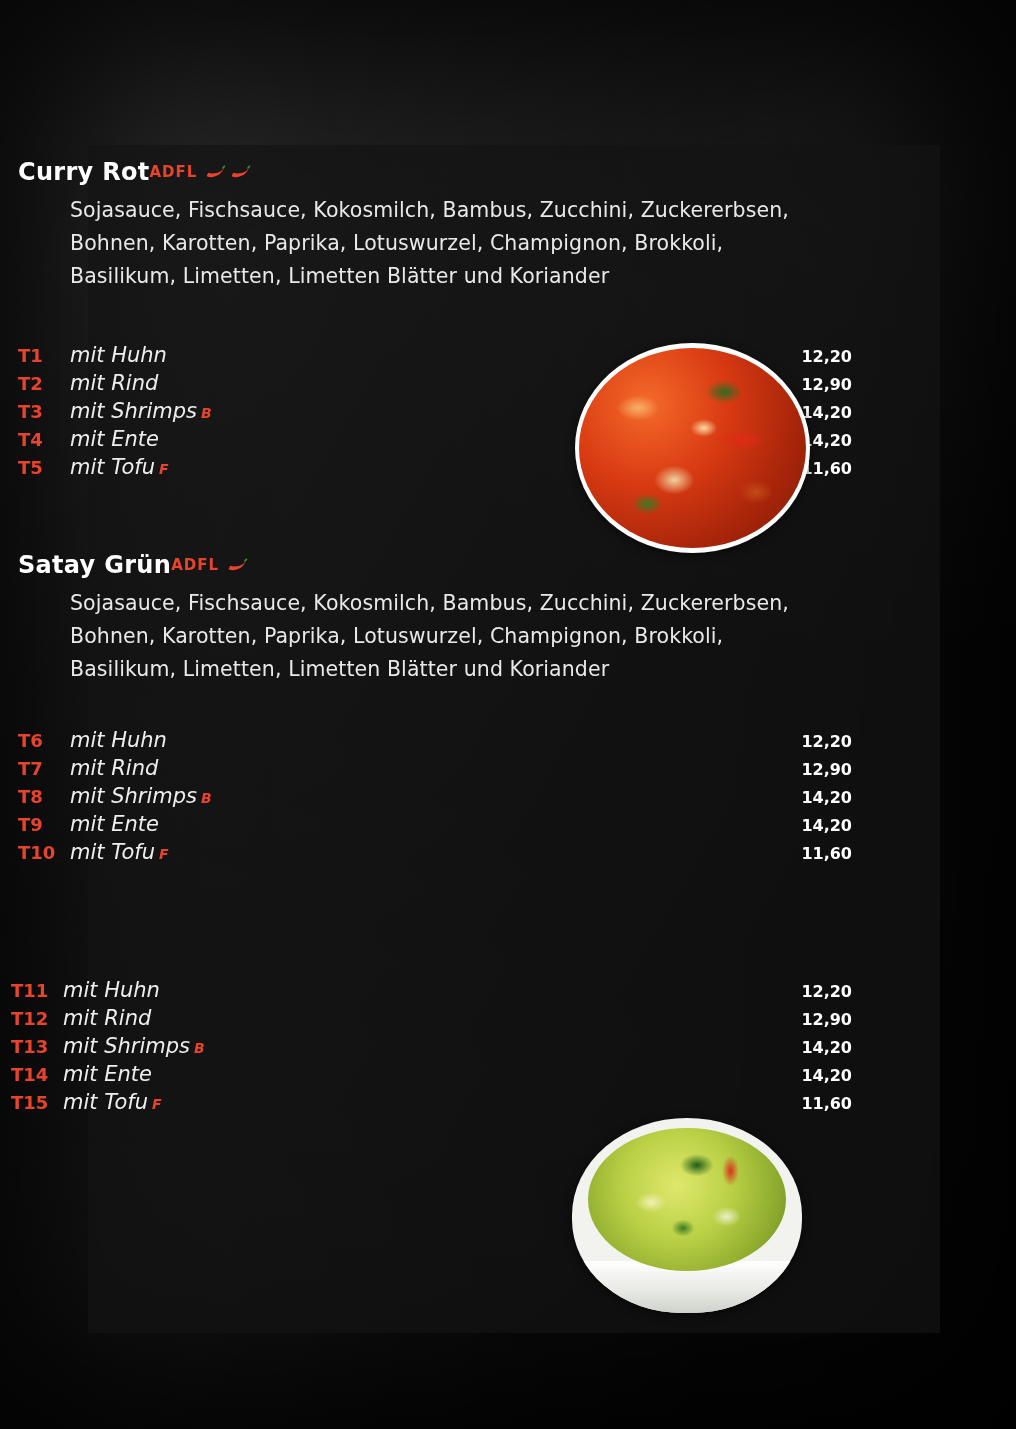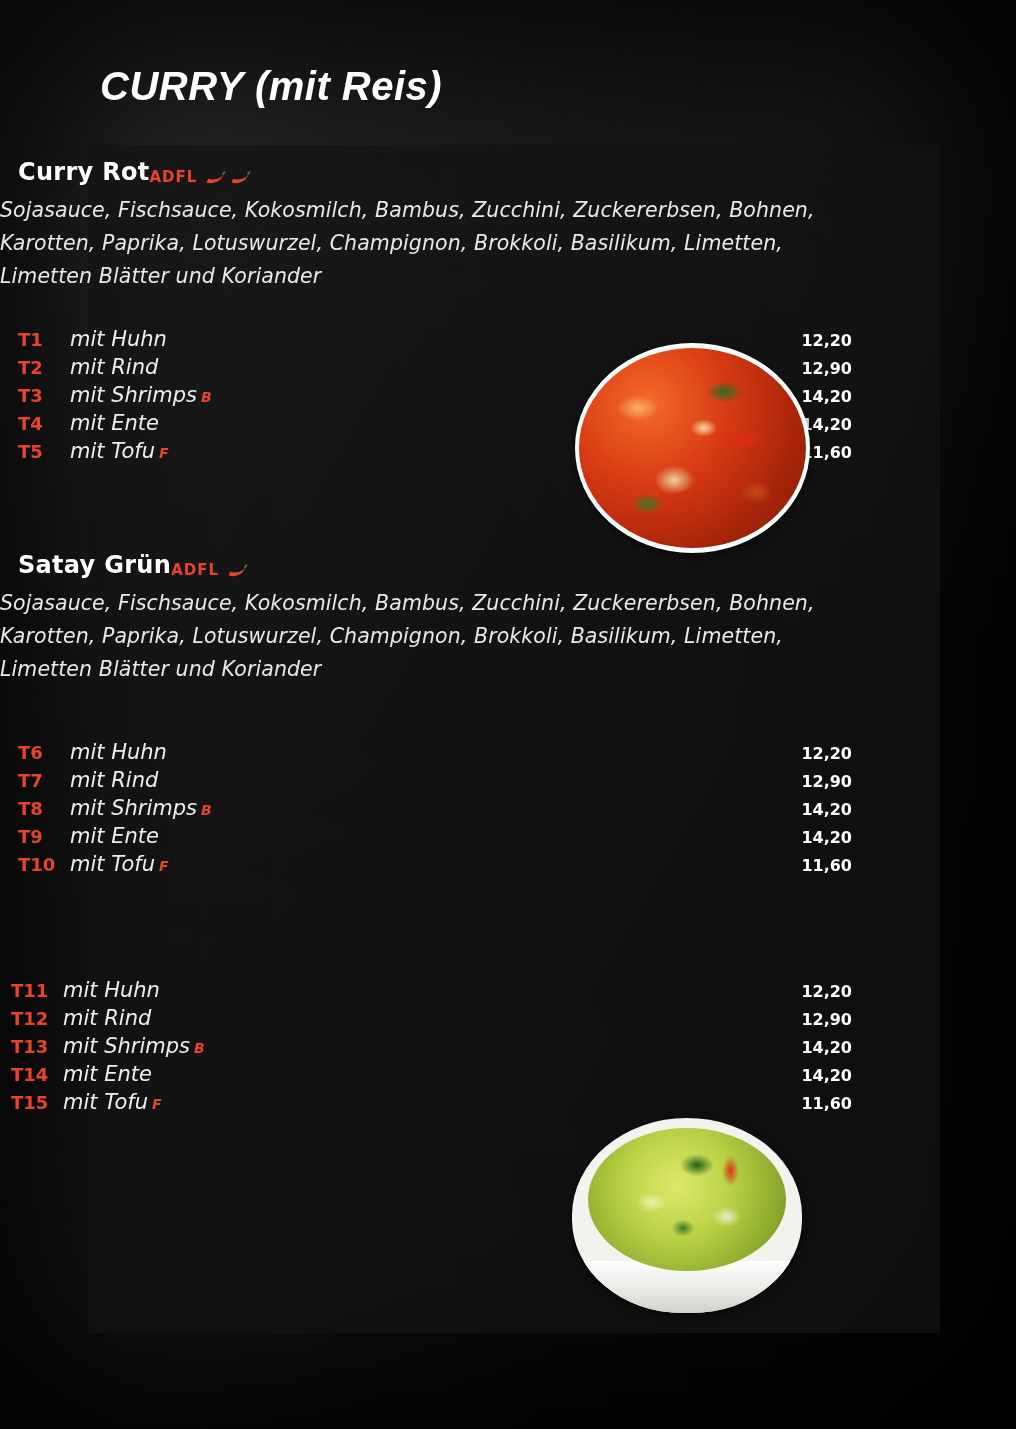--- a/index.html
+++ b/index.html
@@ -51,21 +51,21 @@
     background:rgba(20,20,20,0.72);
     z-index:2;
   }
 
   .content { position:relative; z-index:6; }
 
   .section { position:absolute; left:0; width:852px; }
 
   .sec-head {
     display:flex;
-    align-items:flex-end;
+    align-items:center;
     padding-left:18px;
   }
   .sec-name {
     color:#ffffff;
     font-family:"DejaVu Sans", sans-serif;
     font-weight:bold;
     font-size:24px;
     letter-spacing:0.3px;
   }
   .allerg {
@@ -74,24 +74,24 @@
     font-weight:bold;
     letter-spacing:1px;
   }
   .chilis { margin-left:7px; display:inline-flex; gap:5px; align-items:center; }
   .chili { display:inline-block; width:20px; height:16px; }
 
   .desc {
     color:#e9e9e9;
     font-size:20.5px;
     line-height:33px;
+    padding-left:70px;
     padding-right:20px;
     padding-top:8px;
     letter-spacing:0.1px;
-    font-style:italic;
   }
 
   .items { padding-left:18px; }
   .item-row {
     display:flex;
     align-items:baseline;
     height:28px;
   }
   .code {
     color:#e8442c;
@@ -184,21 +184,20 @@
     border-radius:0 0 50% 50%;
   }
 </style>
 </head>
 <body>
 
 <div class="page">
 
   <div class="panel"></div>
 
-  <h1 class="title">CURRY (mit Reis)</h1>
 
   <div class="content">
 
     <div class="section" style="top:158px;">
       <div class="sec-head">
         <span class="sec-name">Curry Rot</span>
         <span class="allerg">ADFL</span>
         <span class="chilis">
           <span class="chili">
             <svg viewBox="0 0 26 18" width="22" height="16">
@@ -209,21 +208,21 @@
           <span class="chili">
             <svg viewBox="0 0 26 18" width="22" height="16">
                 <path d="M3 14 C9 17 20 14 23 5 C20 10 12 12 5 10 Z" fill="#e8442c"></path>
                 <path d="M22 5 C23 3 24 2 25 2" stroke="#4a8a2a" stroke-width="2" fill="none"></path>
               </svg>
           </span>
         </span>
       </div>
       <div class="desc">Sojasauce, Fischsauce, Kokosmilch, Bambus, Zucchini, Zuckererbsen, Bohnen, Karotten, Paprika, Lotuswurzel, Champignon, Brokkoli, Basilikum, Limetten, Limetten Blätter und Koriander</div>
 
-      <div class="items" style="margin-top:34px;">
+      <div class="items" style="margin-top:50px;">
         <div class="item-row">
           <span class="code">T1</span>
           <span class="iname">mit Huhn</span>
           <span class="price">12,20</span>
         </div>
         <div class="item-row">
           <span class="code">T2</span>
           <span class="iname">mit Rind</span>
           <span class="price">12,90</span>
         </div>
@@ -253,21 +252,21 @@
           <span class="chili">
             <svg viewBox="0 0 26 18" width="22" height="16">
                 <path d="M3 14 C9 17 20 14 23 5 C20 10 12 12 5 10 Z" fill="#e8442c"></path>
                 <path d="M22 5 C23 3 24 2 25 2" stroke="#4a8a2a" stroke-width="2" fill="none"></path>
               </svg>
           </span>
         </span>
       </div>
       <div class="desc">Sojasauce, Fischsauce, Kokosmilch, Bambus, Zucchini, Zuckererbsen, Bohnen, Karotten, Paprika, Lotuswurzel, Champignon, Brokkoli, Basilikum, Limetten, Limetten Blätter und Koriander</div>
 
-      <div class="items" style="margin-top:54px;">
+      <div class="items" style="margin-top:42px;">
         <div class="item-row">
           <span class="code">T6</span>
           <span class="iname">mit Huhn</span>
           <span class="price">12,20</span>
         </div>
         <div class="item-row">
           <span class="code">T7</span>
           <span class="iname">mit Rind</span>
           <span class="price">12,90</span>
         </div>

